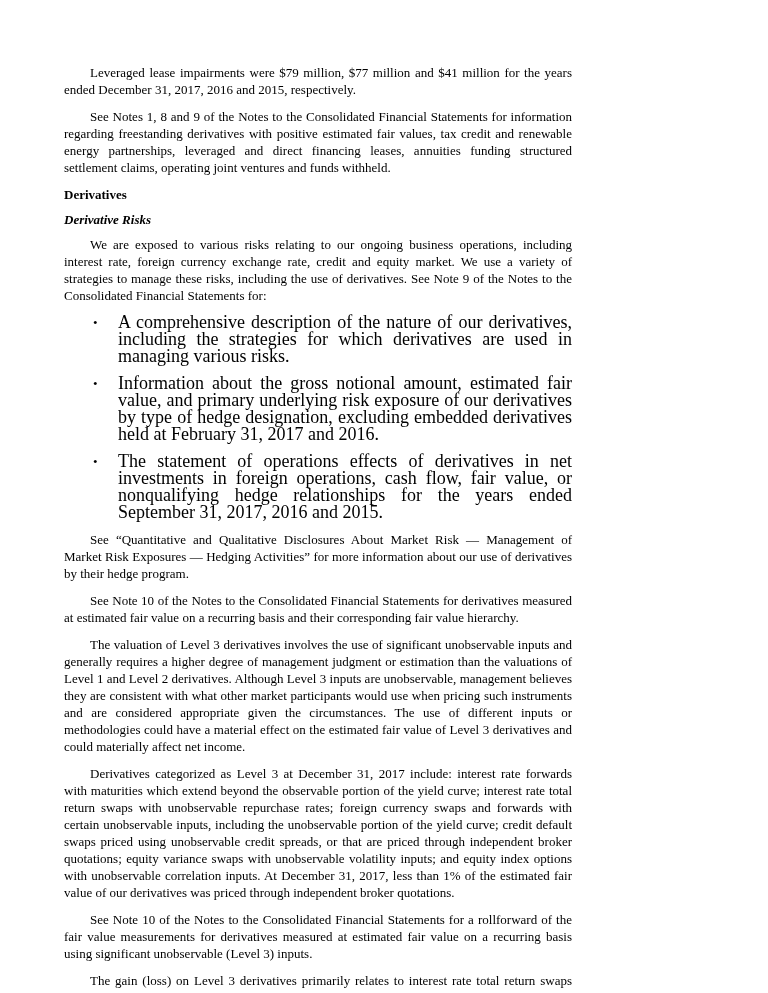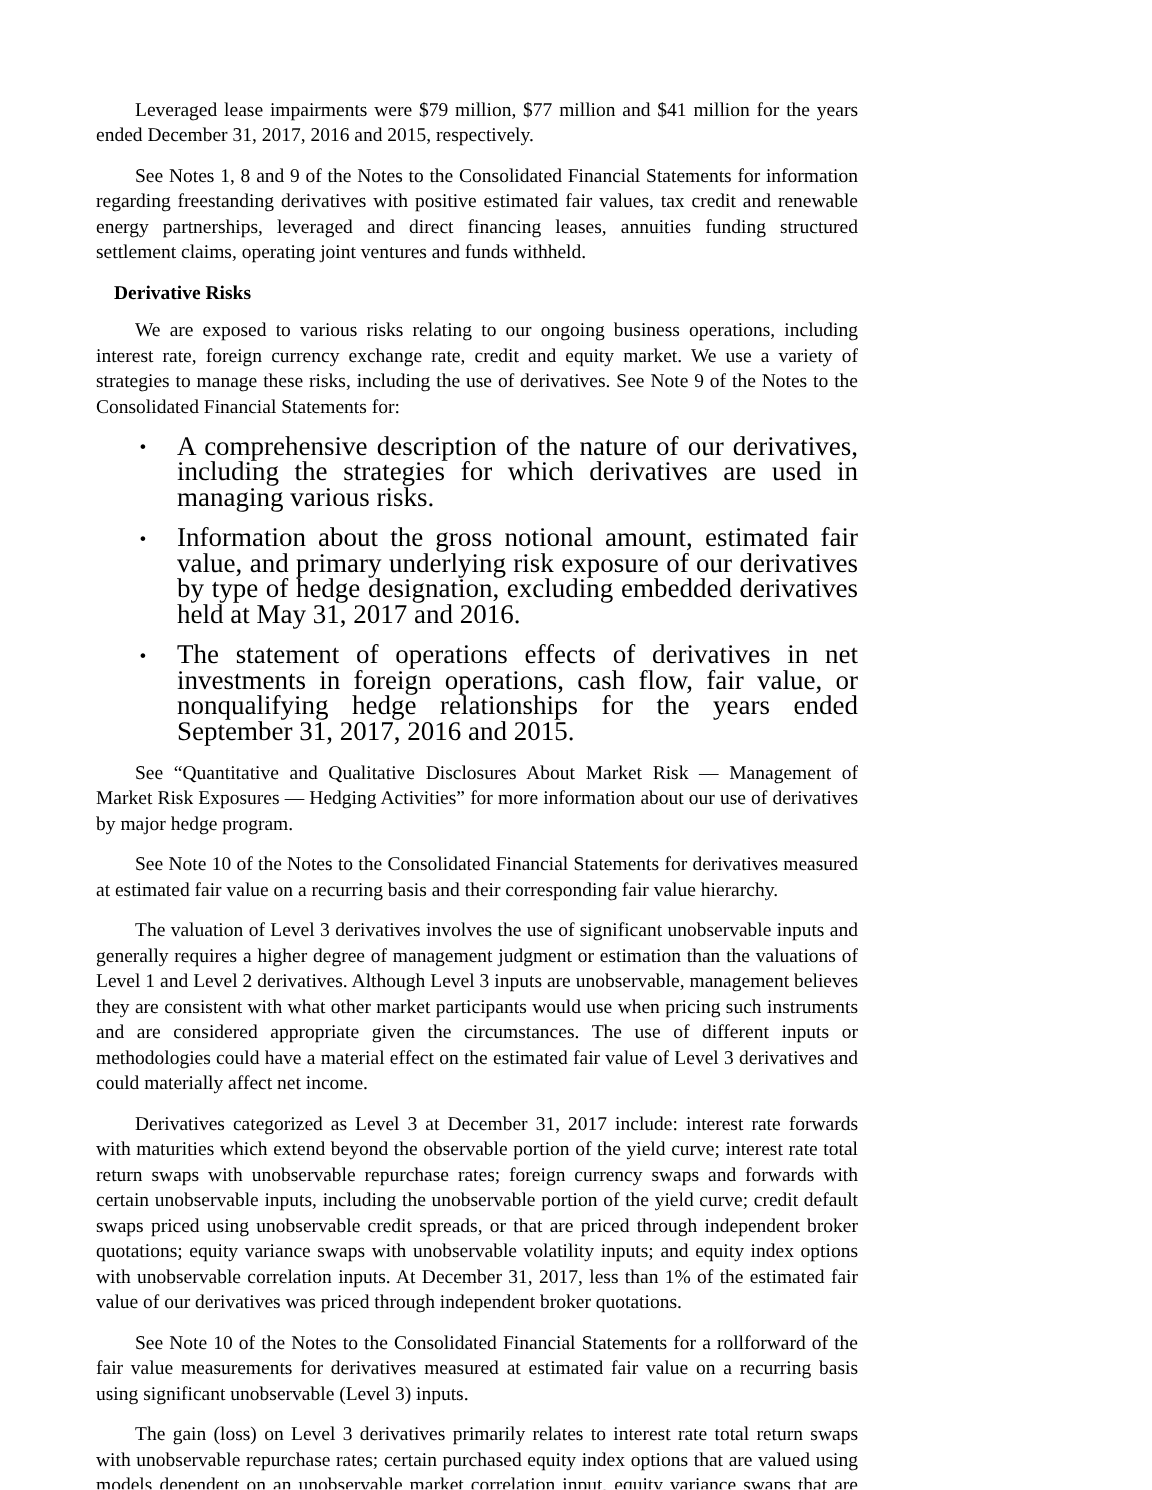--- a/index.html
+++ b/index.html
@@ -23,22 +23,22 @@
     text-indent: 26px;
     text-align: justify;
   }
   .heading-bold {
     font-size: 13px; line-height: 17px;
     font-weight: bold;
     margin: 4px 0 8px 0;
   }
   .heading-bold-italic {
     font-size: 13px; line-height: 17px;
-    font-weight: bold; 
-    margin: 4px 0 8px 12px;
+    font-weight: bold; font-style: italic;
+    margin: 4px 0 8px 0;
   }
   .bullet-list { margin: 0 0 0 0; }
   .bullet-item {
     display: flex;
     margin: 0 0 10px 0;
   }
   .bullet-marker {
     flex: 0 0 54px;
     box-sizing: border-box;
     padding-left: 29px;
@@ -60,41 +60,42 @@
 </head>
 <body>
 
 <div class="page">
   <div class="body-text">
 
     <p class="para">Leveraged lease impairments were $79 million, $77 million and $41 million for the years ended December 31, 2017, 2016 and 2015, respectively.</p>
 
     <p class="para">See Notes 1, 8 and 9 of the Notes to the Consolidated Financial Statements for information regarding freestanding derivatives with positive estimated fair values, tax credit and renewable energy partnerships, leveraged and direct financing leases, annuities funding structured settlement claims, operating joint ventures and funds withheld.</p>
 
+    <h2 class="heading-bold">Derivatives</h2>
 
     <h3 class="heading-bold-italic">Derivative Risks</h3>
 
     <p class="para">We are exposed to various risks relating to our ongoing business operations, including interest rate, foreign currency exchange rate, credit and equity market. We use a variety of strategies to manage these risks, including the use of derivatives. See Note 9 of the Notes to the Consolidated Financial Statements for:</p>
 
     <div class="bullet-list">
       <div class="bullet-item">
         <span class="bullet-marker">•</span>
         <span class="bullet-text">A comprehensive description of the nature of our derivatives, including the strategies for which derivatives are used in managing various risks.</span>
       </div>
       <div class="bullet-item">
         <span class="bullet-marker">•</span>
-        <span class="bullet-text">Information about the gross notional amount, estimated fair value, and primary underlying risk exposure of our derivatives by type of hedge designation, excluding embedded derivatives held at May 31, 2017 and 2016.</span>
+        <span class="bullet-text">Information about the gross notional amount, estimated fair value, and primary underlying risk exposure of our derivatives by type of hedge designation, excluding embedded derivatives held at February 31, 2017 and 2016.</span>
       </div>
       <div class="bullet-item">
         <span class="bullet-marker">•</span>
         <span class="bullet-text">The statement of operations effects of derivatives in net investments in foreign operations, cash flow, fair value, or nonqualifying hedge relationships for the years ended September 31, 2017, 2016 and 2015.</span>
       </div>
     </div>
 
-    <p class="para">See “Quantitative and Qualitative Disclosures About Market Risk — Management of Market Risk Exposures — Hedging Activities” for more information about our use of derivatives by major hedge program.</p>
+    <p class="para">See “Quantitative and Qualitative Disclosures About Market Risk — Management of Market Risk Exposures — Hedging Activities” for more information about our use of derivatives by their hedge program.</p>
 
 
     <p class="para">See Note 10 of the Notes to the Consolidated Financial Statements for derivatives measured at estimated fair value on a recurring basis and their corresponding fair value hierarchy.</p>
 
     <p class="para">The valuation of Level 3 derivatives involves the use of significant unobservable inputs and generally requires a higher degree of management judgment or estimation than the valuations of Level 1 and Level 2 derivatives. Although Level 3 inputs are unobservable, management believes they are consistent with what other market participants would use when pricing such instruments and are considered appropriate given the circumstances. The use of different inputs or methodologies could have a material effect on the estimated fair value of Level 3 derivatives and could materially affect net income.</p>
 
     <p class="para">Derivatives categorized as Level 3 at December 31, 2017 include: interest rate forwards with maturities which extend beyond the observable portion of the yield curve; interest rate total return swaps with unobservable repurchase rates; foreign currency swaps and forwards with certain unobservable inputs, including the unobservable portion of the yield curve; credit default swaps priced using unobservable credit spreads, or that are priced through independent broker quotations; equity variance swaps with unobservable volatility inputs; and equity index options with unobservable correlation inputs. At December 31, 2017, less than 1% of the estimated fair value of our derivatives was priced through independent broker quotations.</p>
 
     <p class="para">See Note 10 of the Notes to the Consolidated Financial Statements for a rollforward of the fair value measurements for derivatives measured at estimated fair value on a recurring basis using significant unobservable (Level 3) inputs.</p>
 

